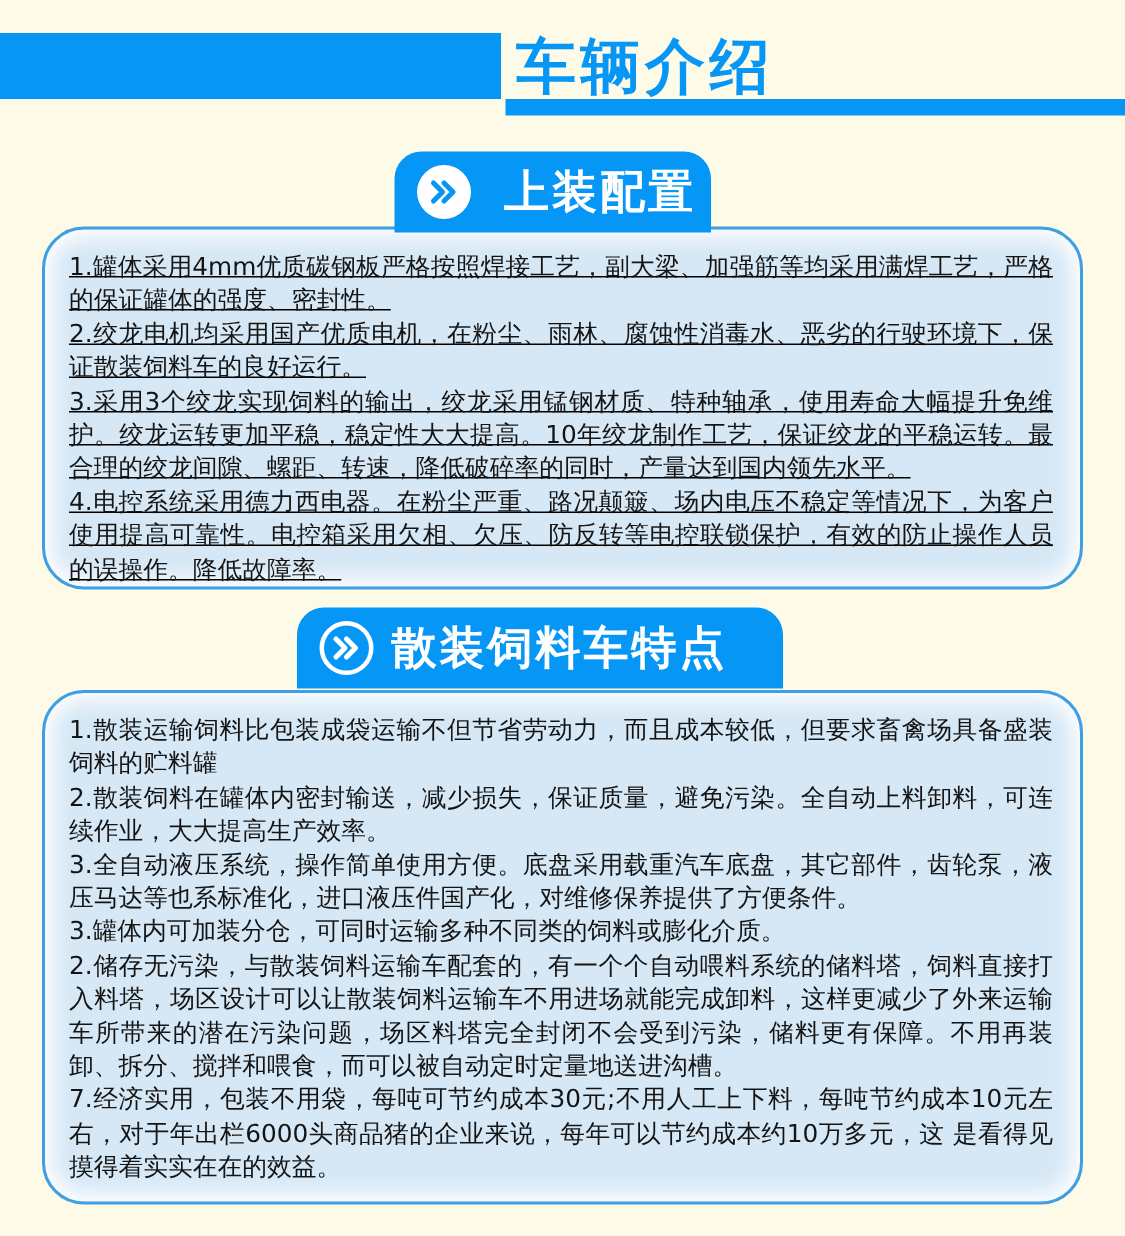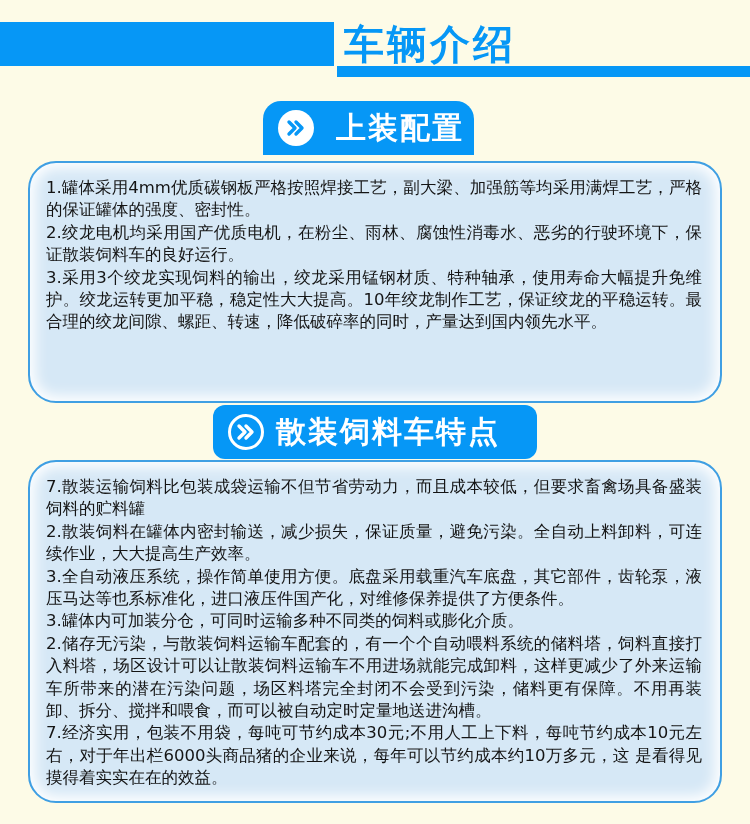--- a/index.html
+++ b/index.html
@@ -59,21 +59,21 @@
     position: absolute; left: 28px;
     width: 694px;
     background: #d6e8f6;
     border: 2px solid #3f9fe3;
     border-radius: 28px;
     box-shadow: inset 0 0 14px 5px #ffffff;
     box-sizing: border-box;
     padding: 14px 18px 0 16px;
     z-index: 1;
   }
-  #box-1 { top: 161px; height: 242px; }
+  #box-1 { top: 151px; height: 242px; text-decoration: underline; }
   #box-2 { top: 460px; height: 343px; }
   .feature-item {
     margin: 0;
     font-size: 16.5px;
     line-height: 22.4px;
     color: #141414;
     text-align: justify;
   }
 </style>
 </head>
@@ -90,32 +90,33 @@
       <polyline points="12,6 18,12 12,18"></polyline>
     </svg>
   </span>
   <span class="tab-label">上装配置</span>
 </div>
 
 <div class="content-box" id="box-1">
   <p class="feature-item">1.罐体采用4mm优质碳钢板严格按照焊接工艺，副大梁、加强筋等均采用满焊工艺，严格的保证罐体的强度、密封性。</p>
   <p class="feature-item">2.绞龙电机均采用国产优质电机，在粉尘、雨林、腐蚀性消毒水、恶劣的行驶环境下，保证散装饲料车的良好运行。</p>
   <p class="feature-item">3.采用3个绞龙实现饲料的输出，绞龙采用锰钢材质、特种轴承，使用寿命大幅提升免维护。绞龙运转更加平稳，稳定性大大提高。10年绞龙制作工艺，保证绞龙的平稳运转。最合理的绞龙间隙、螺距、转速，降低破碎率的同时，产量达到国内领先水平。</p>
+  <p class="feature-item">4.电控系统采用德力西电器。在粉尘严重、路况颠簸、场内电压不稳定等情况下，为客户使用提高可靠性。电控箱采用欠相、欠压、防反转等电控联锁保护，有效的防止操作人员的误操作。降低故障率。</p>
 </div>
 
-<div class="tab" style="left:213px; top:405px; width:324px;border-radius:12px;">
+<div class="tab" style="left:198px; top:405px; width:324px;">
   <span class="chev-circle blue-fill">
     <svg viewBox="0 0 24 24" fill="none" stroke="#ffffff" stroke-width="3.4" stroke-linecap="round" stroke-linejoin="round">
       <polyline points="5,6 11,12 5,18"></polyline>
       <polyline points="12,6 18,12 12,18"></polyline>
     </svg>
   </span>
   <span class="tab-label">散装饲料车特点</span>
 </div>
 
 <div class="content-box" id="box-2">
-  <p class="feature-item">7.散装运输饲料比包装成袋运输不但节省劳动力，而且成本较低，但要求畜禽场具备盛装饲料的贮料罐</p>
+  <p class="feature-item">1.散装运输饲料比包装成袋运输不但节省劳动力，而且成本较低，但要求畜禽场具备盛装饲料的贮料罐</p>
   <p class="feature-item">2.散装饲料在罐体内密封输送，减少损失，保证质量，避免污染。全自动上料卸料，可连续作业，大大提高生产效率。</p>
   <p class="feature-item">3.全自动液压系统，操作简单使用方便。底盘采用载重汽车底盘，其它部件，齿轮泵，液压马达等也系标准化，进口液压件国产化，对维修保养提供了方便条件。</p>
   <p class="feature-item">3.罐体内可加装分仓，可同时运输多种不同类的饲料或膨化介质。</p>
   <p class="feature-item">2.储存无污染，与散装饲料运输车配套的，有一个个自动喂料系统的储料塔，饲料直接打入料塔，场区设计可以让散装饲料运输车不用进场就能完成卸料，这样更减少了外来运输车所带来的潜在污染问题，场区料塔完全封闭不会受到污染，储料更有保障。不用再装卸、拆分、搅拌和喂食，而可以被自动定时定量地送进沟槽。</p>
   <p class="feature-item">7.经济实用，包装不用袋，每吨可节约成本30元;不用人工上下料，每吨节约成本10元左右，对于年出栏6000头商品猪的企业来说，每年可以节约成本约10万多元，这 是看得见摸得着实实在在的效益。</p>
 </div>
 
 </body></html>

